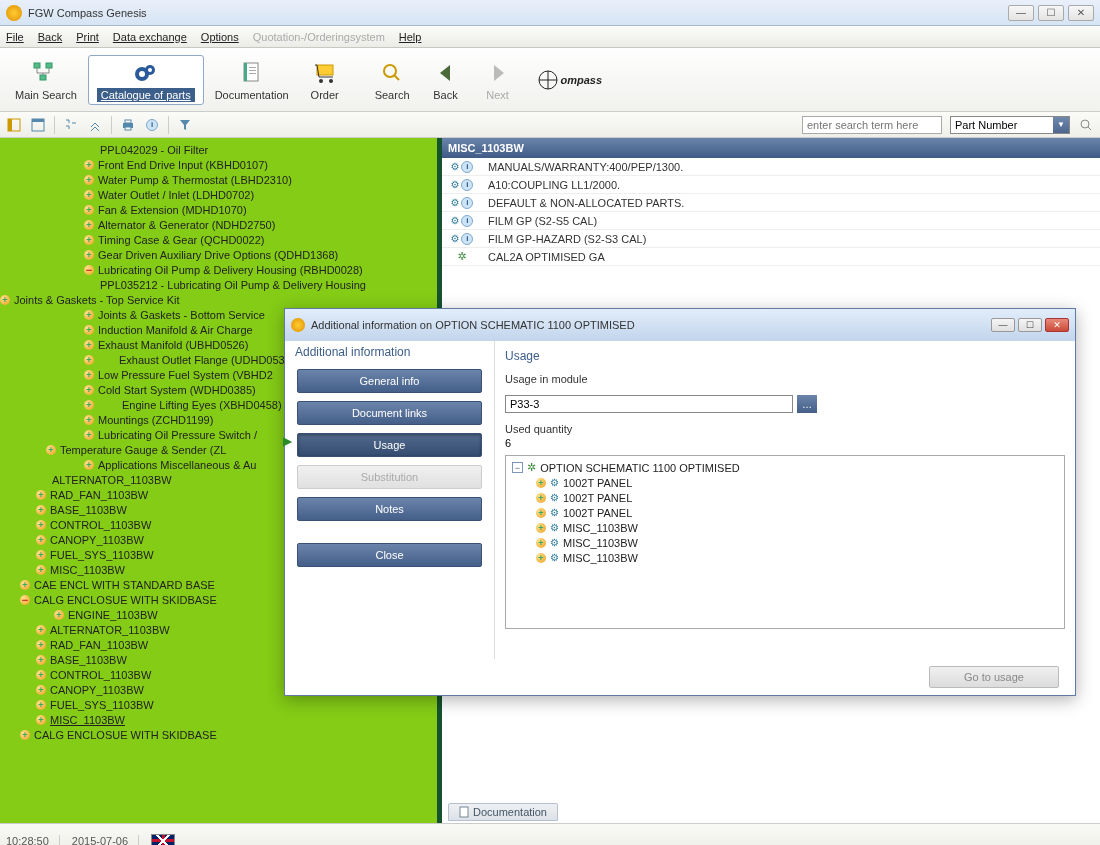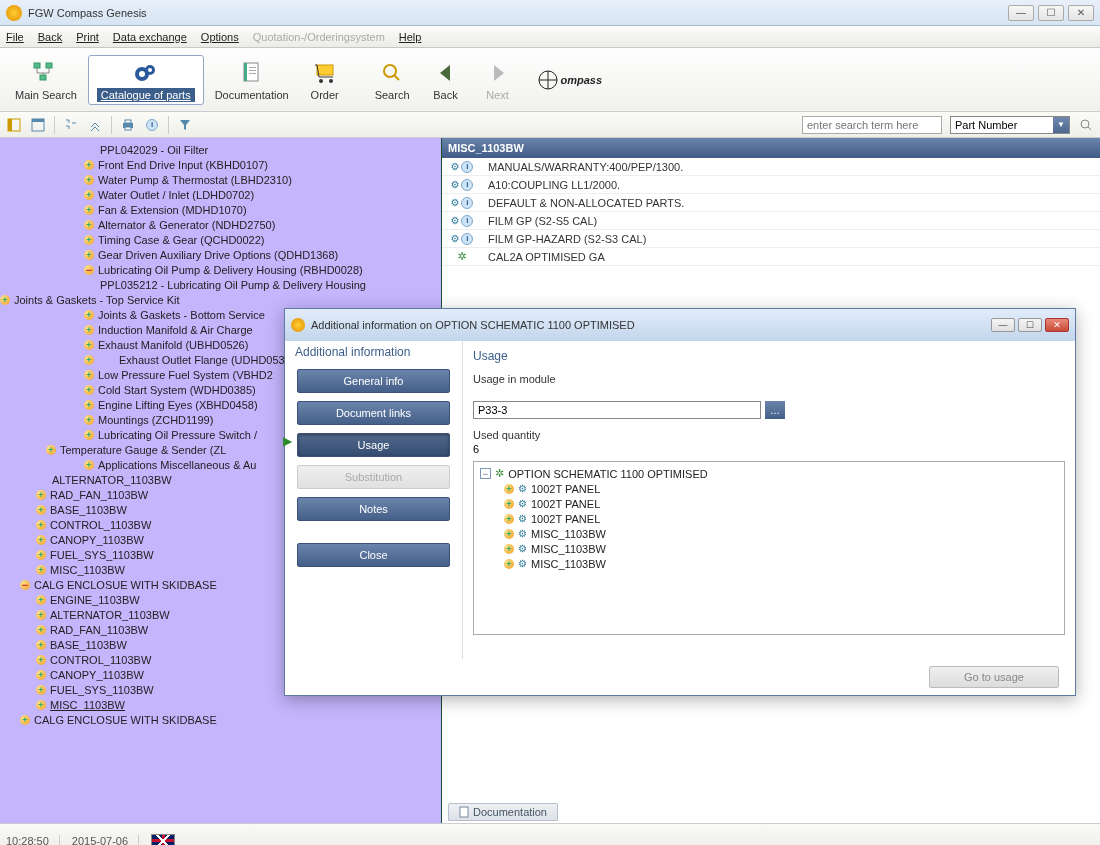--- a/index.html
+++ b/index.html
@@ -33,21 +33,21 @@
 .secbar .icon16 { width:16px; height:16px; display:inline-flex; align-items:center; justify-content:center; }
 .secbar .vdiv { width:1px; height:18px; background:#ccc; }
 .secbar .spacer { flex:1; }
 .searchbox { width:140px; height:18px; border:1px solid #aaa; padding:0 4px; color:#999; background:#fff; }
 .combo { height:18px; border:1px solid #888; background:#fff; display:flex; align-items:center; width:120px; }
 .combo .combotext { flex:1; padding:0 4px; }
 .combo .comboarrow { width:16px; height:16px; background:linear-gradient(#6f88ac,#4d678f); color:#fff; display:flex; align-items:center; justify-content:center; font-size:8px; }
 
 
 .mainarea { display:flex; height: calc(100% - 26px - 22px - 64px - 26px - 22px); }
-.treepanel { width: 442px; border-right:1px solid #14532d; overflow:hidden; background:#c4b5fd; position:relative; }
+.treepanel { width: 442px; border-right:5px solid #14532d; overflow:hidden; background:#84cc16; position:relative; }
 .tree { padding: 4px 0; }
 .treeitem { display:flex; align-items:center; height:15px; white-space:nowrap; padding-left: 0; }
 .treeitem .expander { width:11px; height:11px; border:1px solid #7d97bb; display:flex; align-items:center; justify-content:center; font-size:9px; color:#4d678f; margin-right:4px; background:#fff; }
 .treeitem .bullet { width:10px; height:10px; border-radius:50%; background: radial-gradient(circle at 30% 30%, #ffe08a, #f0a020); margin-right:4px; font-size:8px; color:#fff; display:flex; align-items:center; justify-content:center; }
 .treeitem .bullet.plus::after { content:"+"; color:#3a6; font-weight:bold; font-size:9px; }
 .treeitem .lbl { color:#222; }
 .treeitem.sel .lbl { text-decoration: underline; }
 
 .rightpanel { flex:1; display:flex; flex-direction:column; background:#fff; }
 .rowhdr { height:20px; background:linear-gradient(#6b84ab,#3f5b86); color:#fff; display:flex; align-items:center; padding:0 6px; font-weight:bold; }
@@ -68,29 +68,29 @@
 
 
 .modal { position:absolute; left:284px; top:308px; width:792px; height:388px; background:#fff; border:1px solid #5f7ba3; box-shadow:0 4px 16px rgba(0,0,0,0.3); display:flex; flex-direction:column; }
 .modal .mtitle { height:32px; background:linear-gradient(#e2edfa,#c2d5ec); display:flex; align-items:center; padding:0 6px; }
 .modal .mtitle .micon { width:14px; height:14px; background: radial-gradient(#ffcc33,#e08f00); border-radius:50%; margin-right:6px; }
 .modal .mtitle .mlabel { color:#333; }
 .modal .mwinctrls { margin-left:auto; display:flex; gap:3px; }
 .modal .mwinbtn { width:24px; height:14px; border:1px solid #999; border-radius:2px; display:flex; align-items:center; justify-content:center; font-size:9px; background:linear-gradient(#f5f5f5,#e0e0e0); color:#444; }
 .modal .mwinbtn.close { background:linear-gradient(#e9897a,#c94a36); color:#fff; border-color:#a33; }
 .modal .mbody { flex:1; display:flex; }
-.modal .mleft { width:178px; background:#fff; border-right:1px solid #ddd; display:flex; flex-direction:column; }
+.modal .mleft { width:210px; background:#fff; border-right:1px solid #ddd; display:flex; flex-direction:column; }
 .modal .mleft .mhdr { height:24px; color:#3c5e8a; padding:4px 10px; font-size:12px; }
 .modal .mleft .mbtn { margin:4px 12px; height:24px; background:linear-gradient(#6b84ab,#445f88); color:#fff; display:flex; align-items:center; justify-content:center; border:1px solid #3a5277; border-radius:2px; }
 .modal .mleft .mbtn.active { background:linear-gradient(#52698c,#334c70); box-shadow: inset 0 1px 3px rgba(0,0,0,0.4); }
 .modal .mleft .mbtn.disabled { background:linear-gradient(#f0f0f0,#e0e0e0); color:#aaa; border-color:#ccc; }
 .modal .mright { flex:1; display:flex; flex-direction:column; padding:4px 10px 4px 10px; }
 .modal .mright .rhdr { color:#3c5e8a; height:22px; display:flex; align-items:center; font-size:12px; }
 .modal .mright .fieldlbl { color:#333; margin-top:6px; }
-.modal .mright .fieldrow { display:flex; align-items:center; margin-top:16px; gap:4px; }
+.modal .mright .fieldrow { display:flex; align-items:center; margin-top:10px; gap:4px; }
 .modal .mright .textinput { flex:1; max-width:288px; height:18px; border:1px solid #888; padding:0 4px; background:#fff; }
 .modal .mright .smallbtn { width:20px; height:18px; background:linear-gradient(#6b84ab,#445f88); color:#fff; display:flex; align-items:center; justify-content:center; font-size:10px; }
 .modal .mright .treebox { margin-top:6px; border:1px solid #aaa; height:174px; background:#fff; padding:4px; overflow:auto; }
 .modal .mfooter { height:36px; display:flex; align-items:center; justify-content:flex-end; padding:0 16px; }
 .modal .gotobtn { width:130px; height:22px; background:linear-gradient(#f0f0f0,#dcdcdc); border:1px solid #bbb; color:#888; display:flex; align-items:center; justify-content:center; border-radius:2px; }
 
 .leftarrow-indicator { position:absolute; left:283px; top:434px; color:#2a8a2a; font-size:12px; z-index:5; }
 .flag { width:24px; height:14px; background:linear-gradient(to bottom,#fff 33%,#fff 33%); position:relative; border:1px solid #888; }
 .flag::before { content:""; position:absolute; inset:0; background:
   linear-gradient(#c8102e,#c8102e) center/100% 3px no-repeat,
@@ -328,21 +328,21 @@
           <span class="lbl">Exhaust Outlet Flange (UDHD053</span>
         </div>
         <div class="treeitem" style="padding-left: 84px;">
           <span class="bullet plus"></span>
           <span class="lbl">Low Pressure Fuel System (VBHD2</span>
         </div>
         <div class="treeitem" style="padding-left: 84px;">
           <span class="bullet plus"></span>
           <span class="lbl">Cold Start System (WDHD0385)</span>
         </div>
-        <div class="treeitem" style="padding-left: 84px;">
+        <div class="treeitem" style="padding-left: 84px; gap: 24px;">
           <span class="bullet plus"></span>
           <span class="lbl">Engine Lifting Eyes (XBHD0458)</span>
         </div>
         <div class="treeitem" style="padding-left: 84px;">
           <span class="bullet plus"></span>
           <span class="lbl">Mountings (ZCHD1199)</span>
         </div>
         <div class="treeitem" style="padding-left: 84px;">
           <span class="bullet plus"></span>
           <span class="lbl">Lubricating Oil Pressure Switch /</span>
@@ -374,28 +374,32 @@
           <span class="bullet plus"></span>
           <span class="lbl">CANOPY_1103BW</span>
         </div>
         <div class="treeitem" style="padding-left: 36px;">
           <span class="bullet plus"></span>
           <span class="lbl">FUEL_SYS_1103BW</span>
         </div>
         <div class="treeitem" style="padding-left: 36px;">
           <span class="bullet plus"></span>
           <span class="lbl">MISC_1103BW</span>
+        </div>
+        <div class="treeitem" style="padding-left: 20px;">
+          <span class="bullet plus"></span>
+          <span class="lbl">CAE ENCL WITH STANDARD BASE</span>
         </div>
         <div class="treeitem" style="padding-left: 20px;">
           <span class="bullet" style="background:radial-gradient(circle at 30% 30%,#ffe08a,#f0a020)">
             <span style="color:#c33;font-weight:bold">−</span>
           </span>
           <span class="lbl">CALG ENCLOSUE WITH SKIDBASE</span>
         </div>
-        <div class="treeitem" style="padding-left: 36px;">
+        <div class="treeitem" style="padding-left: 36px; margin-left: 18px;">
           <span class="bullet plus"></span>
           <span class="lbl">ENGINE_1103BW</span>
         </div>
         <div class="treeitem" style="padding-left: 36px;">
           <span class="bullet plus"></span>
           <span class="lbl">ALTERNATOR_1103BW</span>
         </div>
         <div class="treeitem" style="padding-left: 36px;">
           <span class="bullet plus"></span>
           <span class="lbl">RAD_FAN_1103BW</span>

